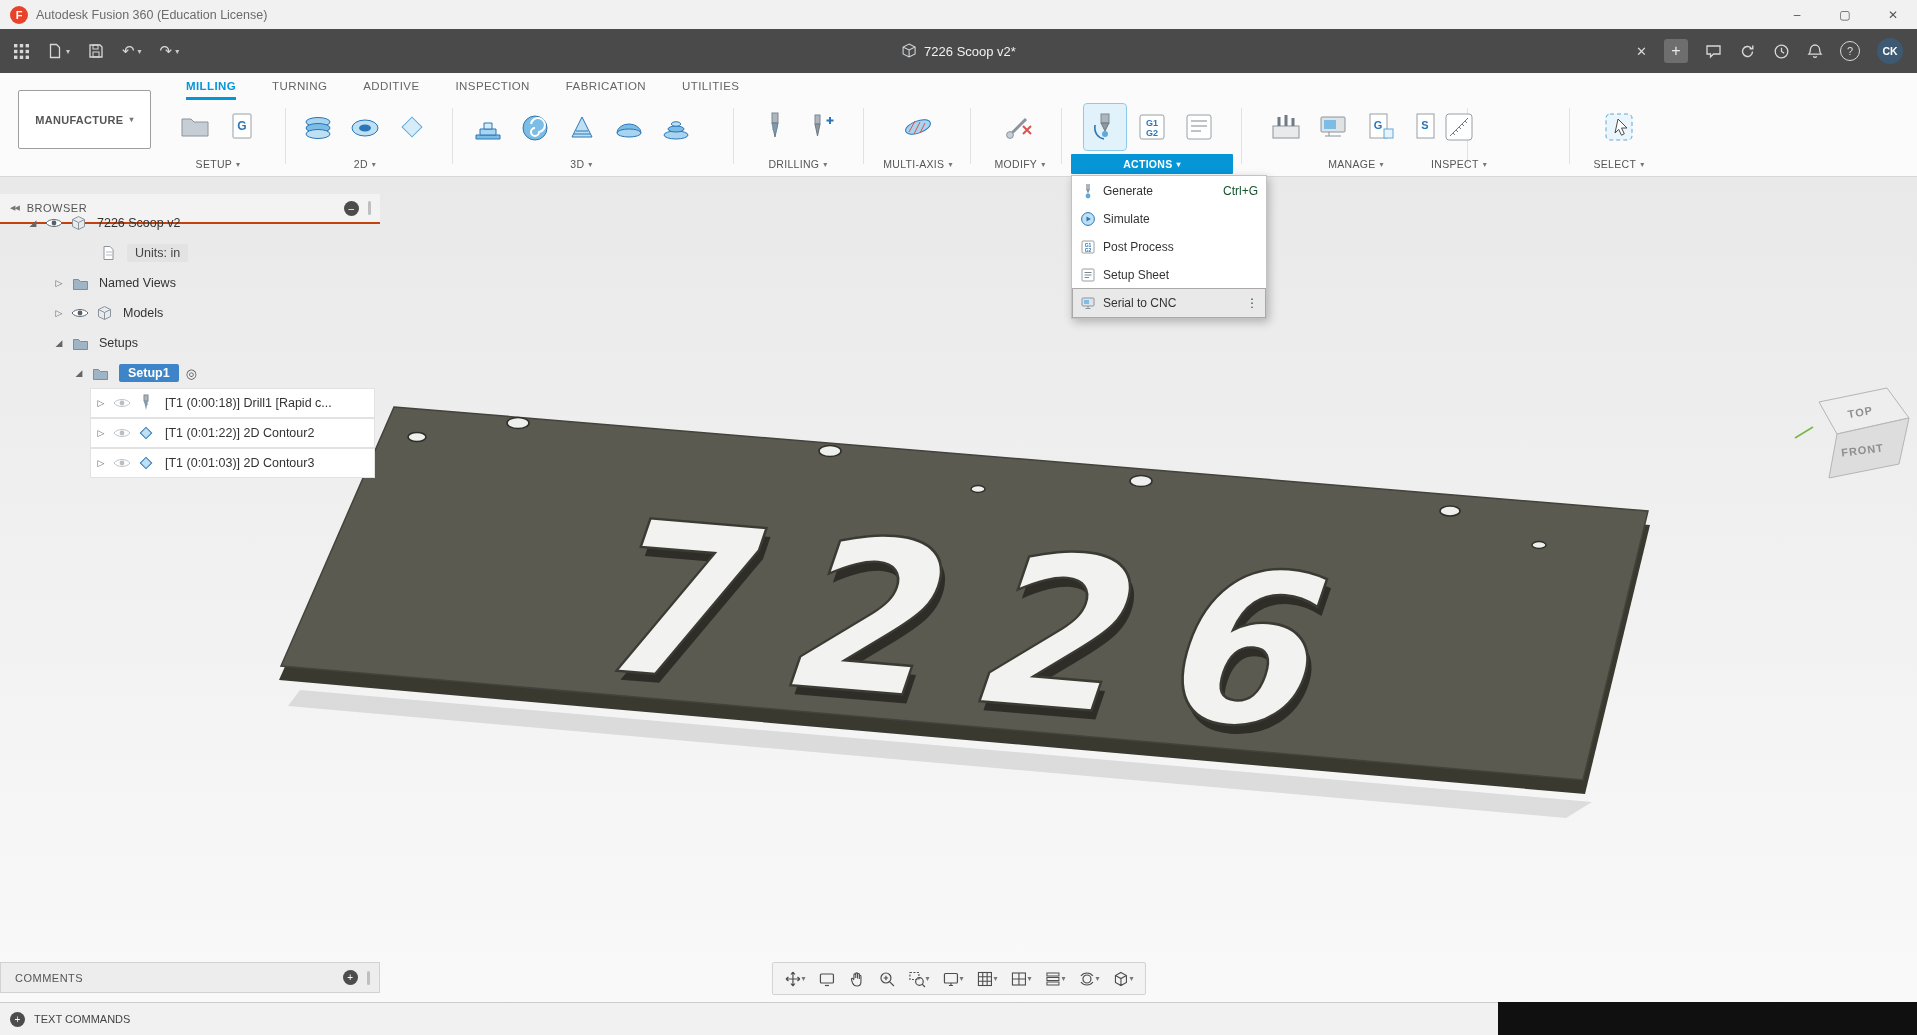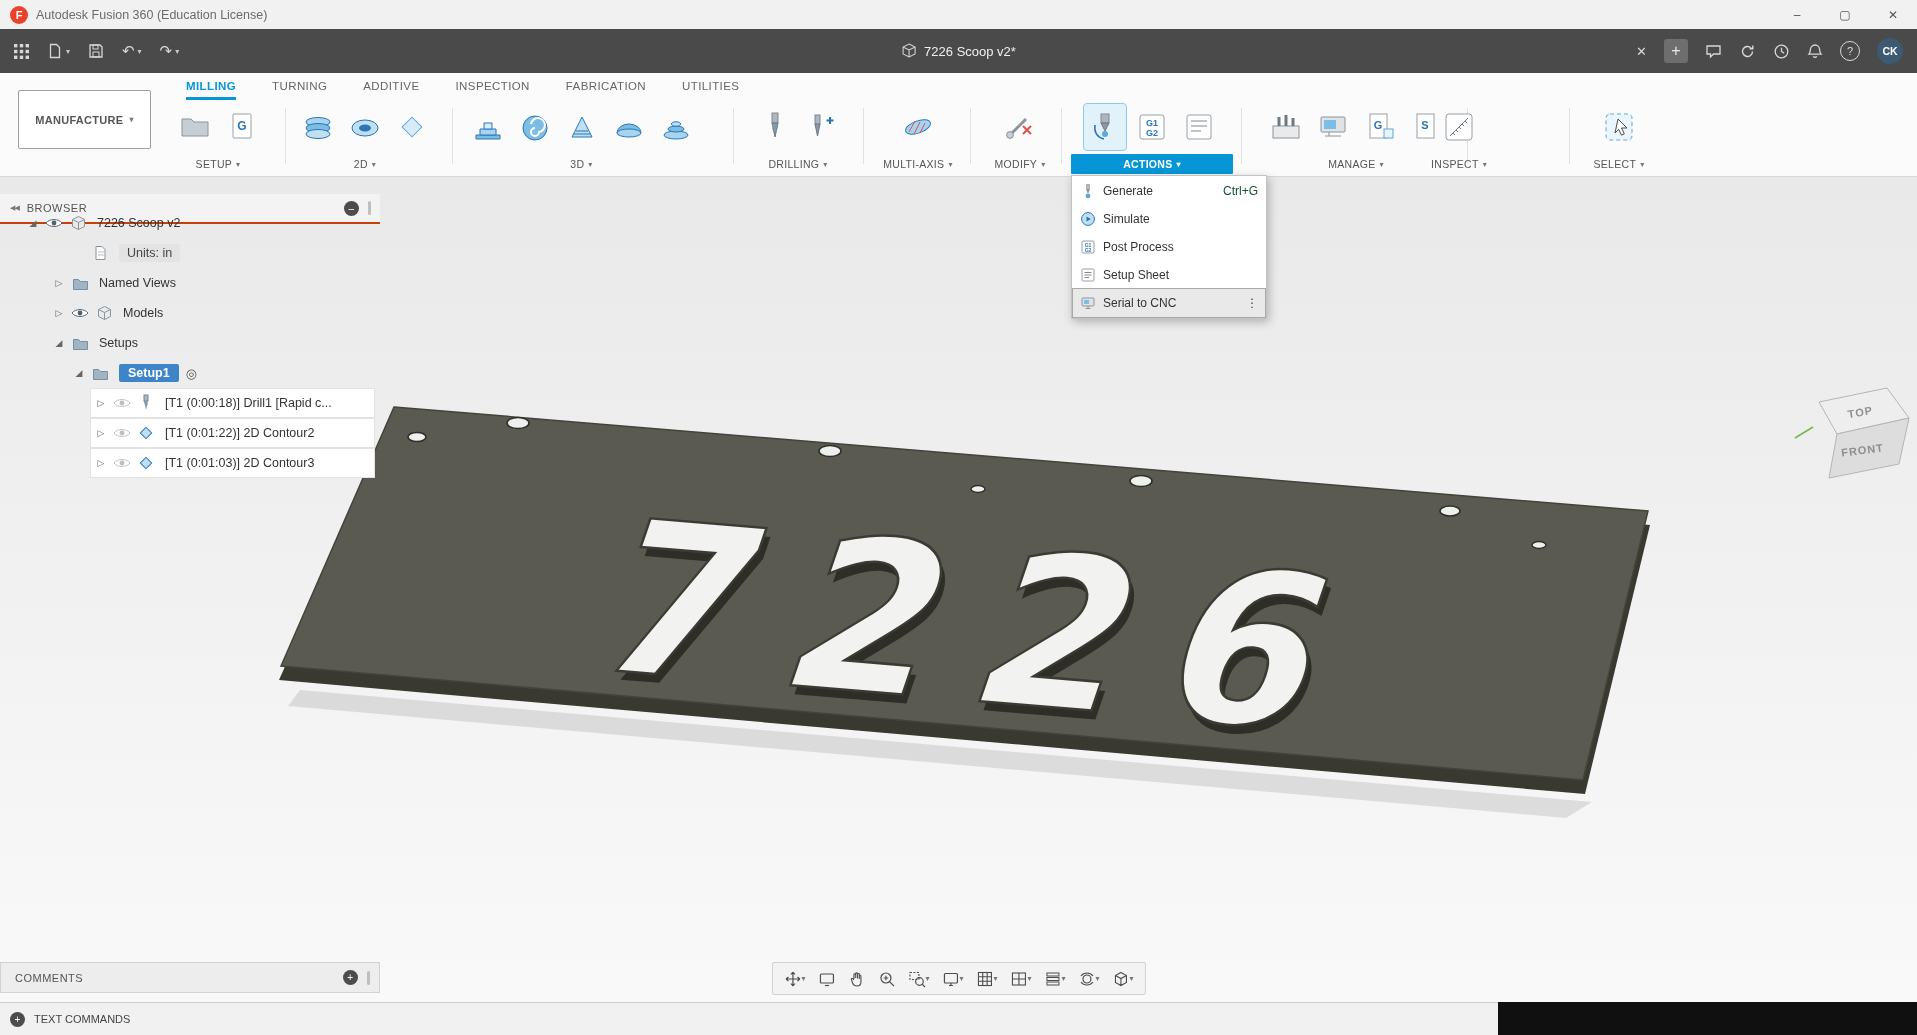--- a/index.html
+++ b/index.html
@@ -528,21 +528,21 @@
       </span>
     <span class="tw">
         <svg width="17" height="17">
           <path d="M8.5 1.5l6 3v7l-6 3-6-3v-7z" fill="#e8eaec" stroke="#8a949e"></path>
           <path d="M2.5 4.5l6 3 6-3M8.5 7.5v7" stroke="#8a949e" fill="none"></path>
         </svg>
       </span>
     <span class="tlabel">7226 Scoop v2</span>
   </div>
 
-  <div class="trow" style="top:238px;left:88px;">
+  <div class="trow" style="top:238px;left:96px;">
     <span class="tw">
         <svg width="16" height="16">
           <path d="M4 1.5h6l3 3v10H4z" fill="#fff" stroke="#8a949e"></path>
           <path d="M6 7h6M6 10h6" stroke="#b7bcc2"></path>
         </svg>
       </span>
     <span class="tlabel unitsbg">Units: in</span>
   </div>
 
   <div class="trow" style="top:268px;left:50px;">

